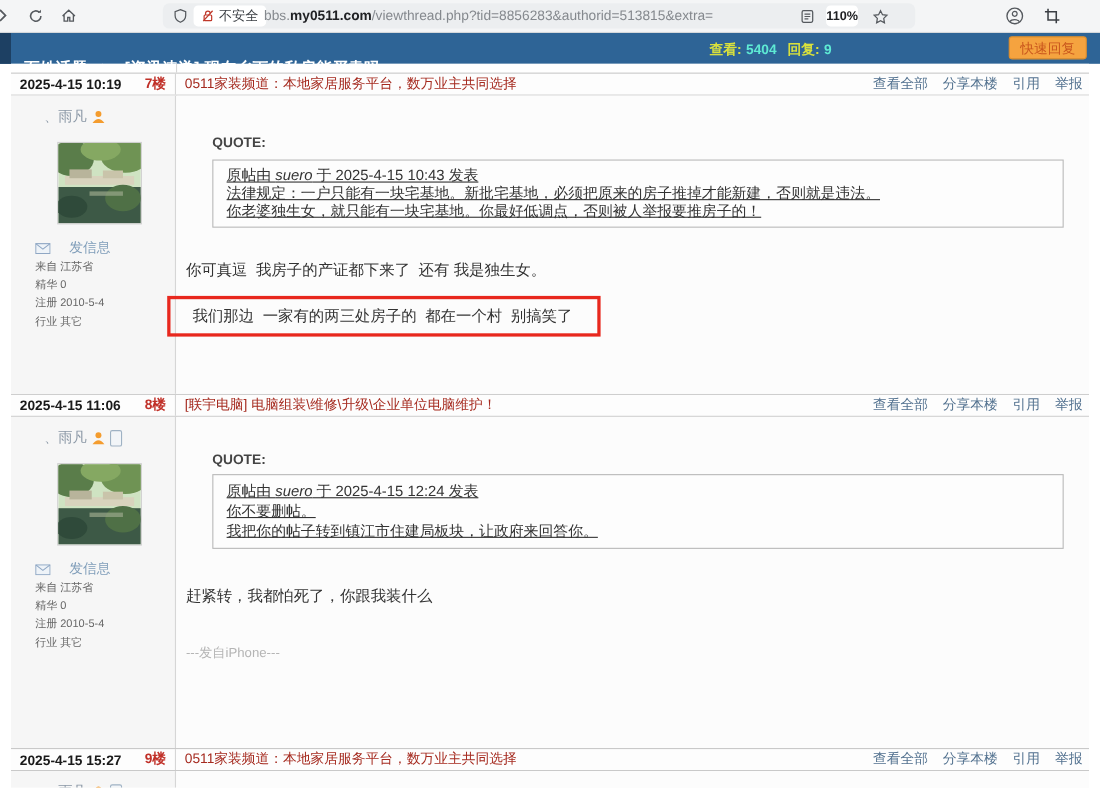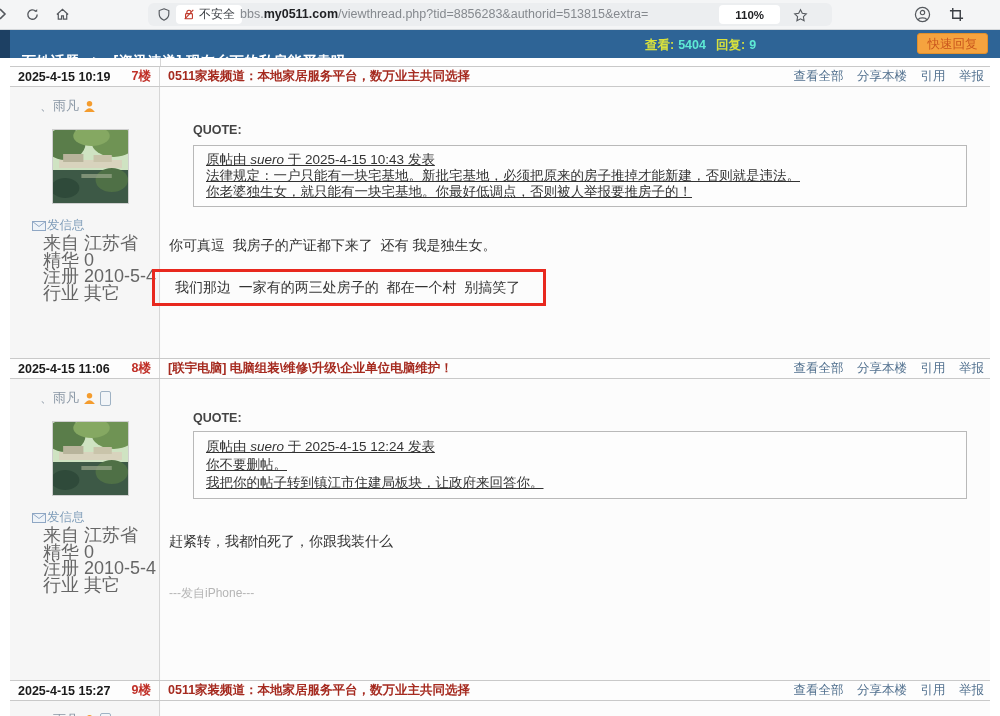--- a/index.html
+++ b/index.html
@@ -7,21 +7,21 @@
   .screen{position:relative;width:1000px;height:716px;overflow:hidden;background:#fff;}
 
   
   .toolbar{position:relative;height:29px;background:#f4f5f6;border-bottom:1px solid #d5d8db;}
   .toolbar .ticon{position:absolute;top:4px;width:20px;height:20px;display:flex;align-items:center;justify-content:center;color:#55595e;}
   .addrbar{position:absolute;left:148px;top:3px;width:684px;height:23px;background:#eceef0;border-radius:6px;}
   .sec-chip{position:absolute;left:28px;top:2px;height:19px;background:#fff;border-radius:4px;display:flex;align-items:center;padding:0 7px;gap:4px;}
   .sec-label{font-size:12px;color:#3b3f44;}
   .url-text{position:absolute;left:92px;top:4px;font-size:12.5px;color:#85898e;white-space:nowrap;}
   .url-text b{color:#202124;font-weight:bold;}
-  .zoom-chip{position:absolute;right:52px;top:2px;height:19px;background:#fff;border-radius:4px;padding:0 16px;display:flex;align-items:center;font-size:11.5px;color:#202124;font-weight:bold;}
+  .zoom-chip{position:absolute;right:52px;top:2px;height:19px;background:#fff;border-radius:4px;padding:0 0;display:flex;align-items:center;font-size:11.5px;color:#202124;font-weight:bold;}
   svg.glyph{display:block;}
 
   
   .bluebar{position:relative;height:28px;background:#2e6496;color:#fff;}
   .bluebar::before{content:"";position:absolute;left:0;top:0;width:10px;height:100%;background:#1d4063;}
   .crumb{position:absolute;left:22px;top:23px;font-size:14px;font-weight:bold;letter-spacing:.5px;}
   .crumb .sep{margin:0 8px;font-weight:bold;}
   .stats{position:absolute;left:645px;top:7px;font-size:12.5px;}
   .stats .lab{color:#d8e03d;font-weight:bold;}
   .stats .val{color:#5eead4;font-weight:bold;margin:0 10px 0 4px;}
@@ -30,29 +30,29 @@
   
   .page{position:relative;width:980px;margin:0 10px;background:#fff;}
   .band-partial{height:8px;position:relative;}
   .band-partial .vline{position:absolute;left:150px;top:0;bottom:0;border-right:1px solid #d6d6d6;}
 
   .post-header{height:21px;border-top:1px solid #c9c9c9;border-bottom:1px solid #c9c9c9;display:flex;box-sizing:border-box;background:#fdfdfd;font-size:12.5px;}
   .ph-left{width:150px;display:flex;justify-content:space-between;align-items:center;padding:0 8px;box-sizing:border-box;border-right:1px solid #d6d6d6;}
   .ph-time{color:#1a1a1a;font-weight:bold;}
   .ph-floor{color:#c03028;font-weight:bold;}
   .ph-right{flex:1;display:flex;justify-content:space-between;align-items:center;padding:0 6px 0 8px;}
-  .ph-ad{color:#a52a1f;font-weight:bold;}
+  .ph-ad{color:#a52a1f;font-weight:normal;}
   .ph-links a{color:#52718f;text-decoration:none;margin-left:10px;}
 
   .post-body{position:relative;background:#fbfbfb;}
   .sidebar{position:absolute;left:0;top:0;bottom:0;width:150px;background:#f6f6f6;border-right:1px solid #d6d6d6;box-sizing:border-box;}
   .uname-row{position:absolute;left:30px;top:10px;display:flex;align-items:center;gap:4px;font-size:13px;color:#8a97a5;}
   .avatar{position:absolute;left:42px;top:42px;width:75px;height:73px;border:1px solid #cfcfcf;}
-  .pm-row{position:absolute;left:22px;top:130px;display:flex;align-items:center;gap:1px;font-size:12.5px;color:#7f9db9;}
-  .uinfo{position:absolute;left:33px;top:148px;font-size:18px;color:#666;line-height:16.5px;}
+  .pm-row{position:absolute;left:22px;top:130px;display:flex;align-items:center;gap:17px;font-size:12.5px;color:#7f9db9;}
+  .uinfo{position:absolute;left:22px;top:148px;font-size:10px;color:#666;line-height:16.5px;}
   .phone-ico{width:9px;height:13px;border:1px solid #9fb2c4;border-radius:2px;background:#f2f5f8;}
 
   .content{position:absolute;left:151px;top:0;right:0;bottom:0;background:#fcfcfc;}
   .q-label{position:absolute;left:32px;font-size:12.5px;font-weight:bold;color:#444;}
   .q-box{position:absolute;left:32px;width:748px;border:1px solid #b9b9b9;background:#fdfdfd;padding:6px 12px;font-size:13.5px;color:#333;}
   .q-box .ql{line-height:16px;text-decoration:underline;}
   .q-box.tall .ql{line-height:18px;}
   .q-author{font-style:italic;}
   .reply-text{position:absolute;left:8px;font-size:14px;color:#333;white-space:pre-wrap;}
   .red-box{position:absolute;left:-9px;width:368px;height:31px;border:3px solid #e8281e;display:flex;align-items:center;padding-left:20px;font-size:14px;color:#333;white-space:pre-wrap;background:transparent;}

